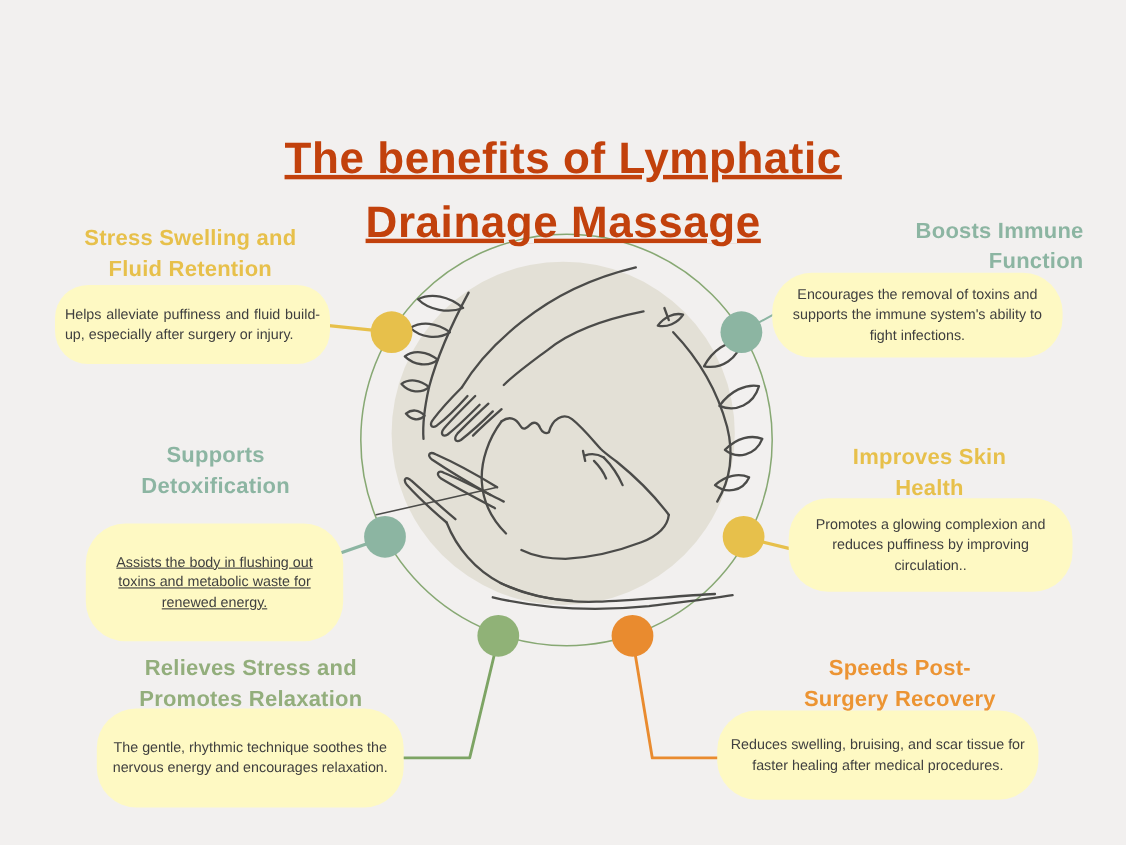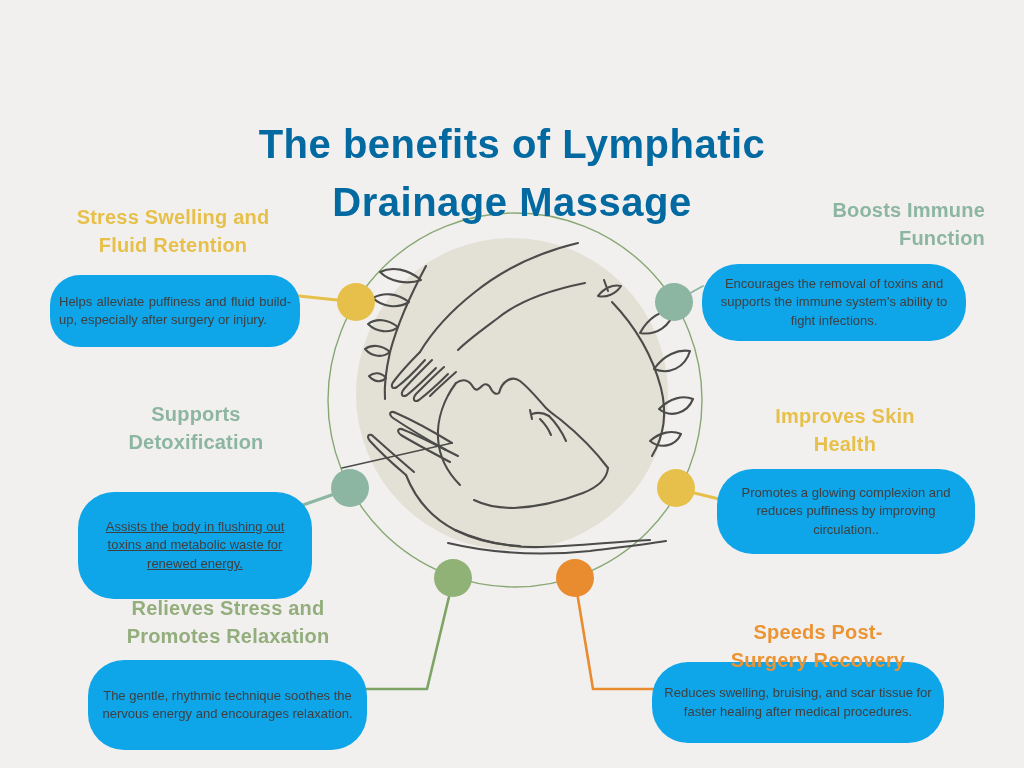--- a/index.html
+++ b/index.html
@@ -8,59 +8,59 @@
     background:#f2f0ef;
     font-family:"Liberation Sans",sans-serif;
     color:#3f3f3f;
   }
   .stage{position:absolute;inset:0;width:1024px;height:768px;}
   svg.art{position:absolute;left:0;top:0;z-index:0;}
 
   .title{
     position:absolute;left:0;top:88px;width:1024px;z-index:2;
     text-align:center;font-weight:700;font-size:40px;line-height:1.45;
-    color:#0369a1;letter-spacing:.5px;
+    color:#c2410c;letter-spacing:.5px;text-decoration:underline;
   }
   .title span{display:block;}
 
   .heading{
     position:absolute;z-index:2;width:280px;text-align:center;
     font-weight:700;font-size:20px;line-height:1.42;letter-spacing:.2px;
   }
   .heading span{display:block;}
   .accent-yellow{color:#e7c04b;}
   .accent-sage{color:#8cb5a2;}
   .accent-green{color:#93ae7c;}
   .accent-orange{color:#ec9433;}
 
   .card{
-    position:absolute;z-index:1;background:#0ea5e9;border-radius:36px;
+    position:absolute;z-index:1;background:#fef9c3;border-radius:36px;
     display:flex;align-items:center;justify-content:center;
-    font-size:13px;line-height:1.42;color:#3f3f3f;margin-top:16px;
+    font-size:13px;line-height:1.42;color:#3f3f3f;
   }
   .card p{margin:0;padding:0 9px;text-align:center;}
   .card.justified p{text-align:justify;}
 
   
   .h1x{left:33px;top:203px;}
   .b1x{left:50px;top:259px;width:250px;height:72px;border-radius:30px;}
   
   .h2x{left:705px;top:196px;text-align:right;}
   .b2x{left:702px;top:248px;width:264px;height:77px;}
   
   .h3x{left:56px;top:400px;}
   .b3x{left:78px;top:476px;width:234px;height:107px;text-decoration:underline;}
   
   .h4x{left:705px;top:402px;}
   .b4x{left:717px;top:453px;width:258px;height:85px;}
   
   .h5x{left:88px;top:594px;}
   .b5x{left:88px;top:644px;width:279px;height:90px;}
   
-  .h6x{left:678px;top:594px;margin-top:24px;}
+  .h6x{left:678px;top:594px;}
   .b6x{left:652px;top:646px;width:292px;height:81px;}
 </style>
 </head>
 <body>
 
 <div class="stage">
 
   <svg class="art" width="1024" height="768" viewBox="0 0 1024 768">
 
     <circle cx="515" cy="400" r="187" fill="none" stroke="#87a873" stroke-width="1.4"></circle>

